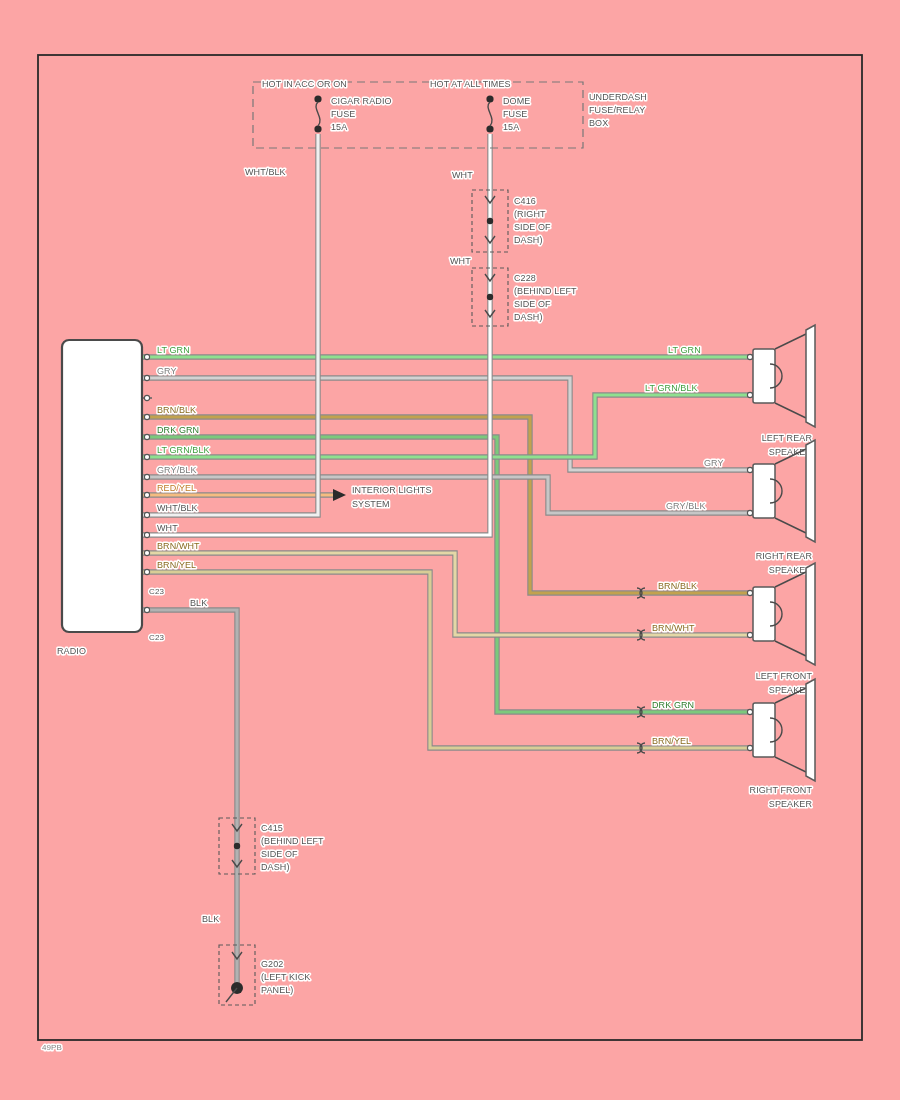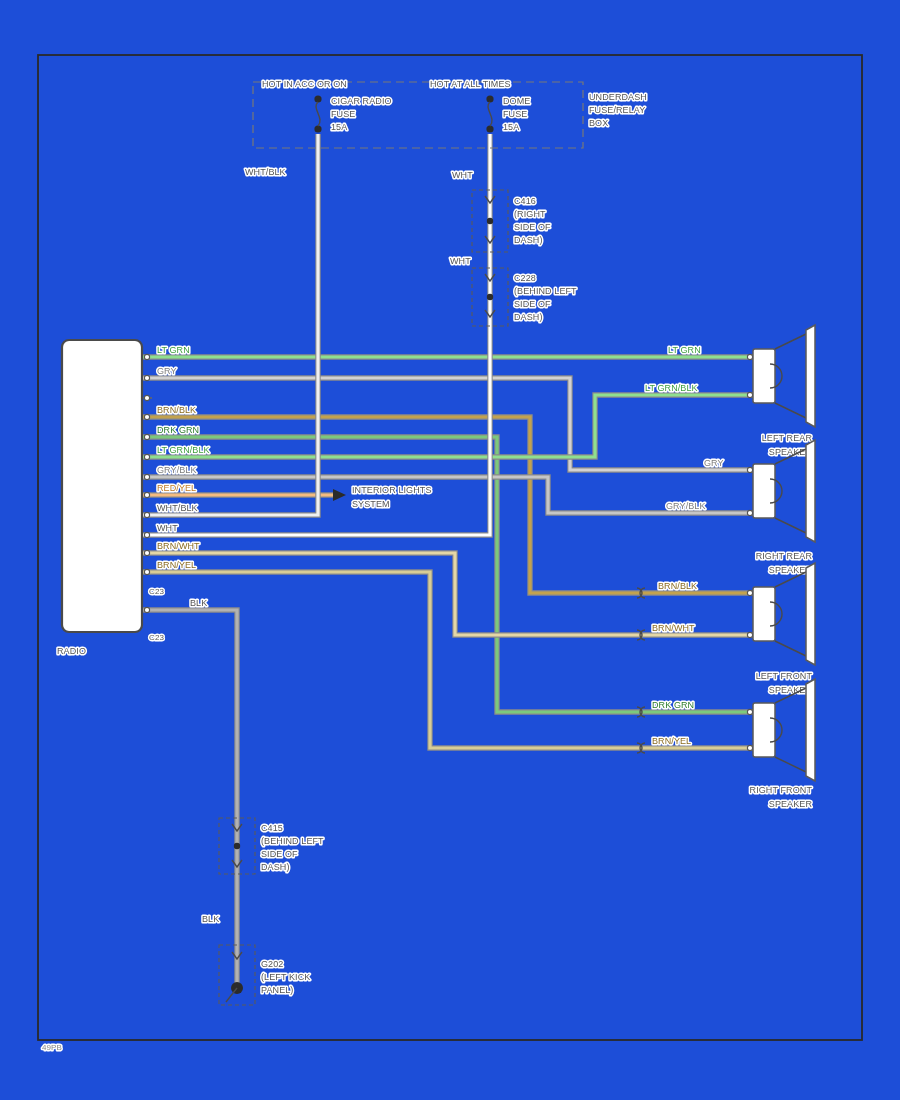--- a/index.html
+++ b/index.html
@@ -1,16 +1,16 @@
 <!DOCTYPE html>
 <html><head>
 <meta charset="utf-8">
 <style>
   html,body{margin:0;padding:0;background:#ffffff;}
-  .page{position:relative;width:900px;height:1100px;background:#1d4ed8;overflow:hidden;}
+  .page{position:relative;width:900px;height:1100px;background:#fca5a5;overflow:hidden;}
   svg{position:absolute;left:0;top:0;}
   text{font-family:"Liberation Sans","DejaVu Sans",sans-serif;font-size:9px;fill:#4a4a4a;
        letter-spacing:.1px;paint-order:stroke;stroke:#ffffff;stroke-width:3px;stroke-linejoin:round;}
   .t-grn{fill:#3f9e3f;}
   .t-dgrn{fill:#2e7d2e;}
   .t-gry{fill:#7d7d7d;}
   .t-brn{fill:#8a6c22;}
   .t-org{fill:#c07b28;}
   .t-neut{fill:#555555;}
   .t-small{font-size:8px;}

